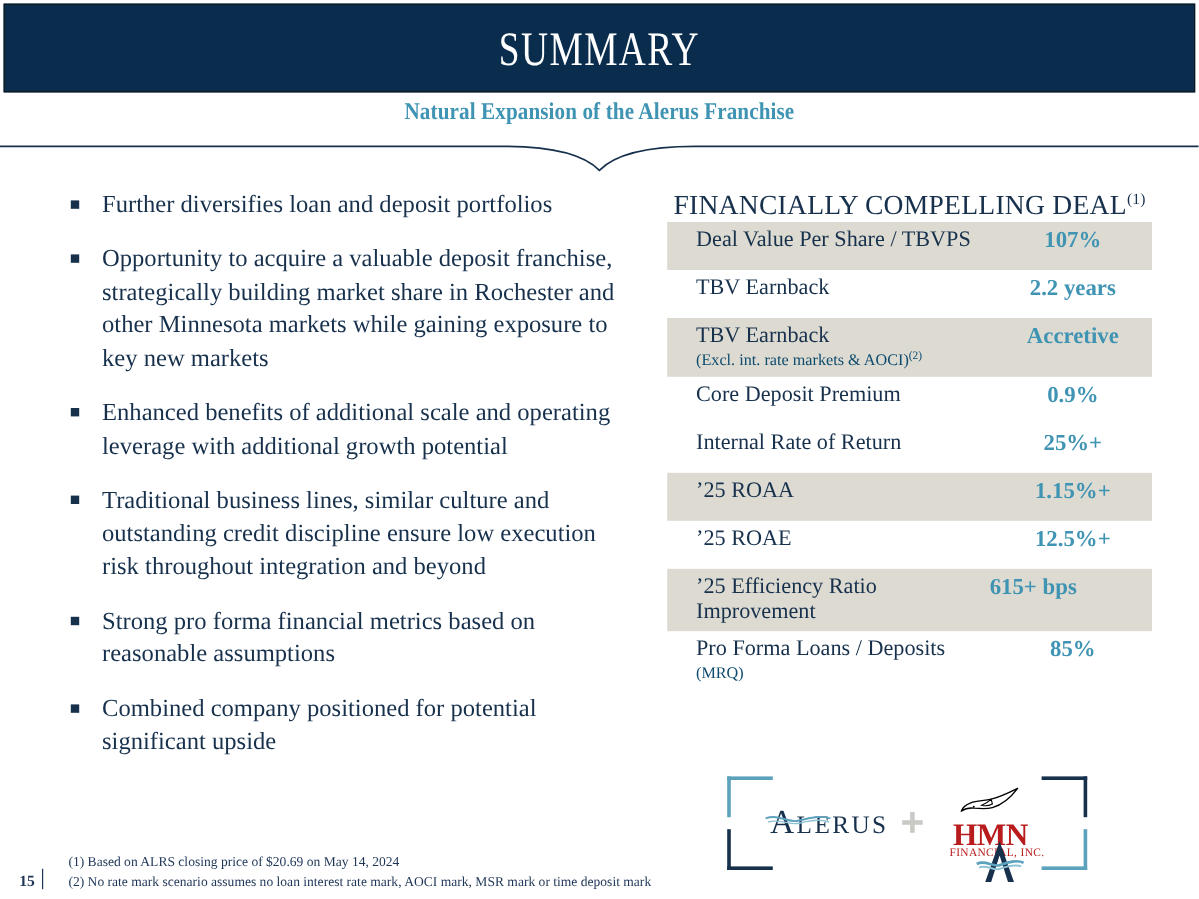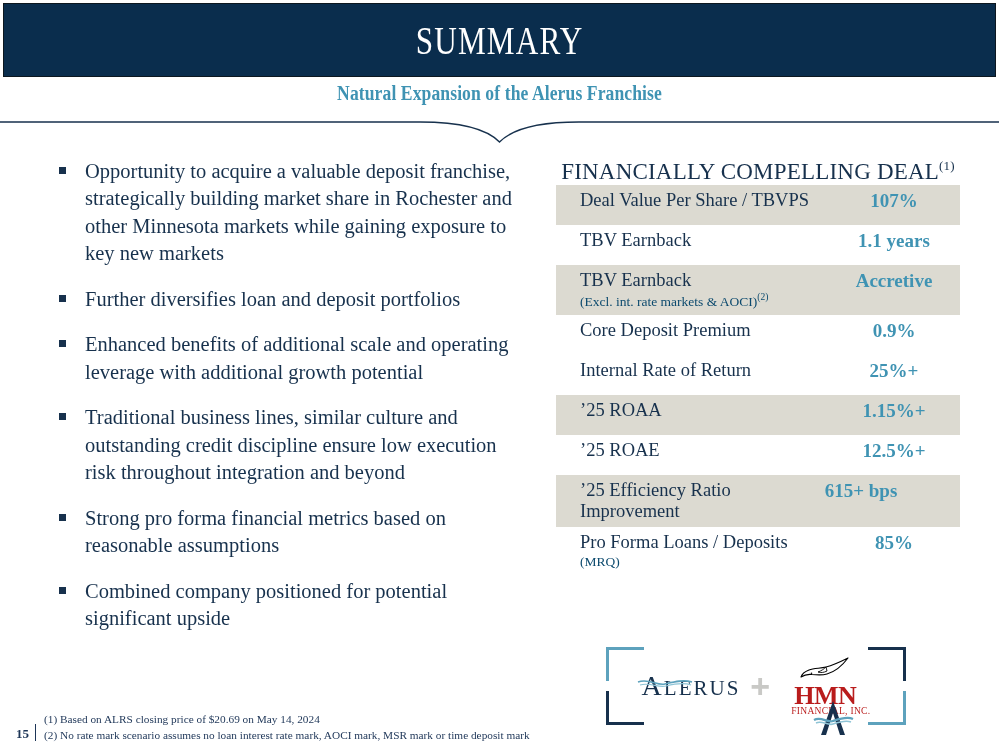--- a/index.html
+++ b/index.html
@@ -144,21 +144,21 @@
   }
 
   
   .footer {
     position: absolute; left: 16px; bottom: 6px;
     display: flex; align-items: flex-end; gap: 6px;
     color: #1d3557;
   }
   .page-number { font-size: 13px; font-weight: bold; padding-bottom: 1px; }
   .footer-rule { width: 1px; height: 17px; background: #1d3557; margin: 0 2px 2px 0; }
-  .footnotes { font-size: 11.3px; line-height: 1.42; white-space: nowrap; }
+  .footnotes { font-size: 11.3px; line-height: 1.42; white-space: nowrap; margin-left: 13px; }
 
   .corner-logo { position: absolute; right: 14px; bottom: 8px; width: 46px; height: 46px; }
 </style>
 </head>
 <body>
 
 <div class="slide">
 
   <div class="header-bar">
     <div class="header-title">SUMMARY</div>
@@ -168,25 +168,25 @@
 
   <div class="divider-wrap">
     <svg width="999" height="32" viewBox="0 0 999 32">
       <path d="M0 10 L420 10 Q480 10 499.5 30 Q519 10 579 10 L999 10" fill="none" stroke="#17314d" stroke-width="1.4"></path>
     </svg>
   </div>
 
   <div class="bullets">
     <div class="bullet-item">
       <span class="bullet-marker"></span>
+      <span>Further diversifies loan and deposit portfolios</span>
+    </div>
+    <div class="bullet-item">
+      <span class="bullet-marker"></span>
       <span>Opportunity to acquire a valuable deposit franchise, strategically building market share in Rochester and other Minnesota markets while gaining exposure to key new markets</span>
-    </div>
-    <div class="bullet-item">
-      <span class="bullet-marker"></span>
-      <span>Further diversifies loan and deposit portfolios</span>
     </div>
     <div class="bullet-item">
       <span class="bullet-marker"></span>
       <span>Enhanced benefits of additional scale and operating leverage with additional growth potential</span>
     </div>
     <div class="bullet-item">
       <span class="bullet-marker"></span>
       <span>Traditional business lines, similar culture and outstanding credit discipline ensure low execution risk throughout integration and beyond</span>
     </div>
     <div class="bullet-item">
@@ -210,21 +210,21 @@
         <div class="metric-label">
           <span>Deal Value Per Share / TBVPS</span>
         </div>
         <div class="metric-value">107%</div>
       </div>
 
       <div class="metric-row">
         <div class="metric-label">
           <span>TBV Earnback</span>
         </div>
-        <div class="metric-value">1.1 years</div>
+        <div class="metric-value">2.2 years</div>
       </div>
 
       <div class="metric-row shaded">
         <div class="metric-label">
           <span>TBV Earnback</span>
           <span class="metric-sub"><span>(Excl. int. rate markets &amp; AOCI)</span><sup>(2)</sup></span>
         </div>
         <div class="metric-value">Accretive</div>
       </div>
 

